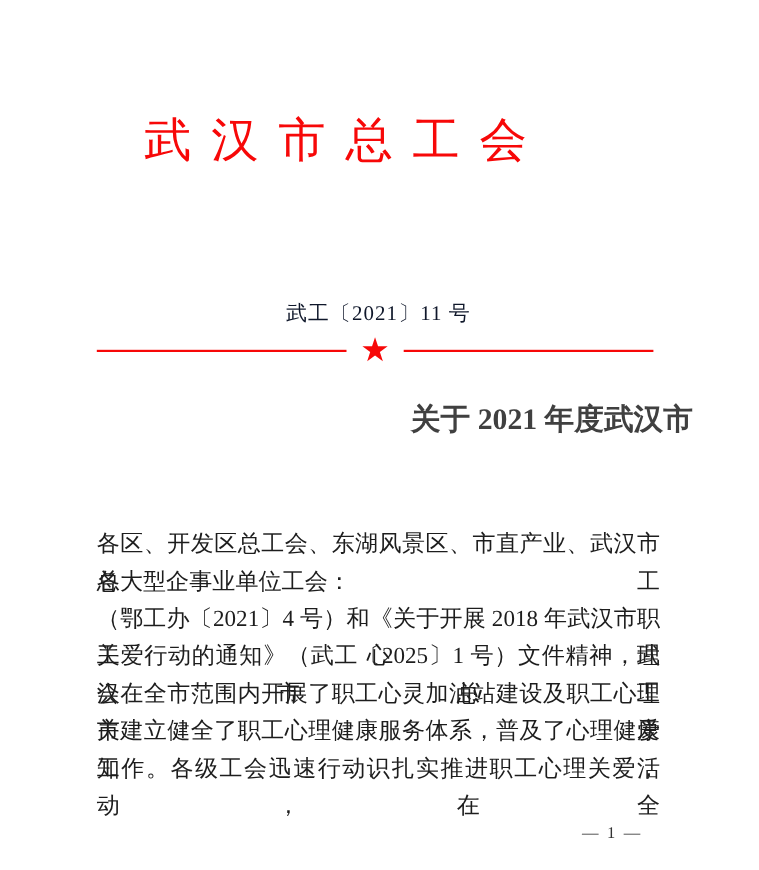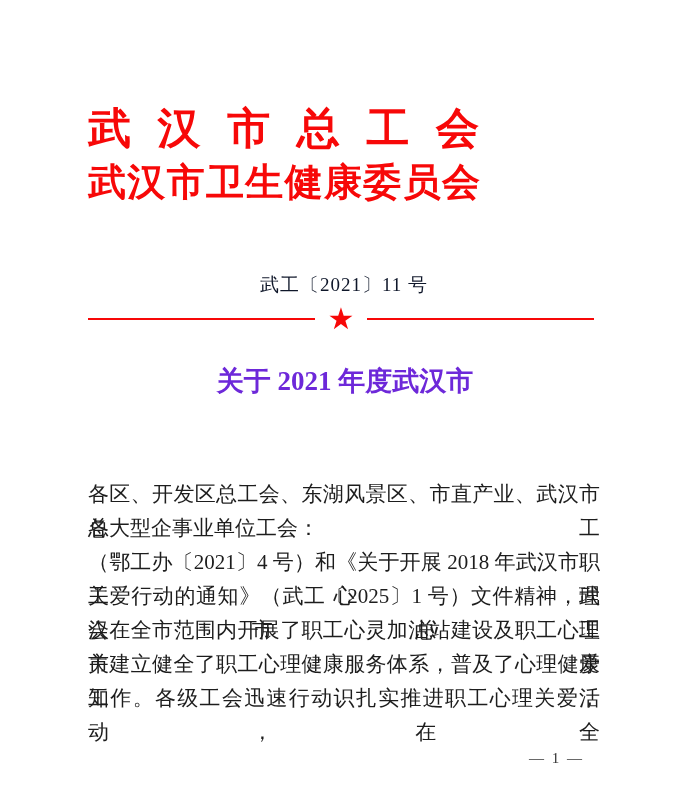--- a/index.html
+++ b/index.html
@@ -12,23 +12,24 @@
   }
   .page { position: relative; width: 690px; height: 791px; background: #fff; }
 
   
   .letterhead {
     position: absolute; top: 100px; left: 88px; width: 524px;
     display: flex; align-items: flex-end;
   }
   .lh-left { width: 392px; }
   .lh-l1, .lh-l2 {
-    color: var(--red); font-weight: 700;
+    color: var(--red); font-weight: 400;
     text-align: justify; text-align-last: justify;
     white-space: nowrap;
+    margin-left: 43px;
   }
   .lh-l1 { font-size: 43px; line-height: 58px; letter-spacing: 1px; }
   .lh-l2 { font-size: 38px; line-height: 48px; }
   .lh-mark { position: relative; width: 130px; height: 106px; }
   .lh-mark-inner {
     position: absolute; left: 2px; bottom: -10px;
     color: var(--red); font-weight: 700; font-size: 100px; line-height: 1;
     white-space: nowrap;
     transform: scaleX(0.63); transform-origin: left bottom;
   }
@@ -45,22 +46,22 @@
     display: flex; align-items: center;
   }
   .rule { flex: 1; height: 2px; background: var(--red); }
   .star {
     color: var(--red); font-size: 30px; line-height: 28px; margin: 0 13px;
   }
 
   
   .doc-title {
     position: absolute; top: 362px; left: 60px; width: 570px;
-    text-align: center; font-weight: 700; font-size: 27px; line-height: 38px;
-    color: #6d28d9;
+    text-align: right; font-weight: 700; font-size: 27px; line-height: 38px;
+    color: #404040;
   }
 
   
   .bodytext {
     position: absolute; top: 477px; left: 88px; width: 512px;
     font-size: 21px; color: var(--ink);
   }
   .bline {
     height: 34px; line-height: 34px;
     text-align: justify; text-align-last: justify;
@@ -75,21 +76,20 @@
   }
 </style>
 </head>
 <body>
 
 <div class="page">
 
   <header class="letterhead">
     <div class="lh-left">
       <div class="lh-l1">武汉市总工会</div>
-      <div class="lh-l2">武汉市卫生健康委员会</div>
     </div>
   </header>
 
   <div class="doc-number">武工〔2021〕11 号</div>
 
   <div class="divider">
     <span class="rule"></span>
     <span class="star">★</span>
     <span class="rule"></span>
   </div>

